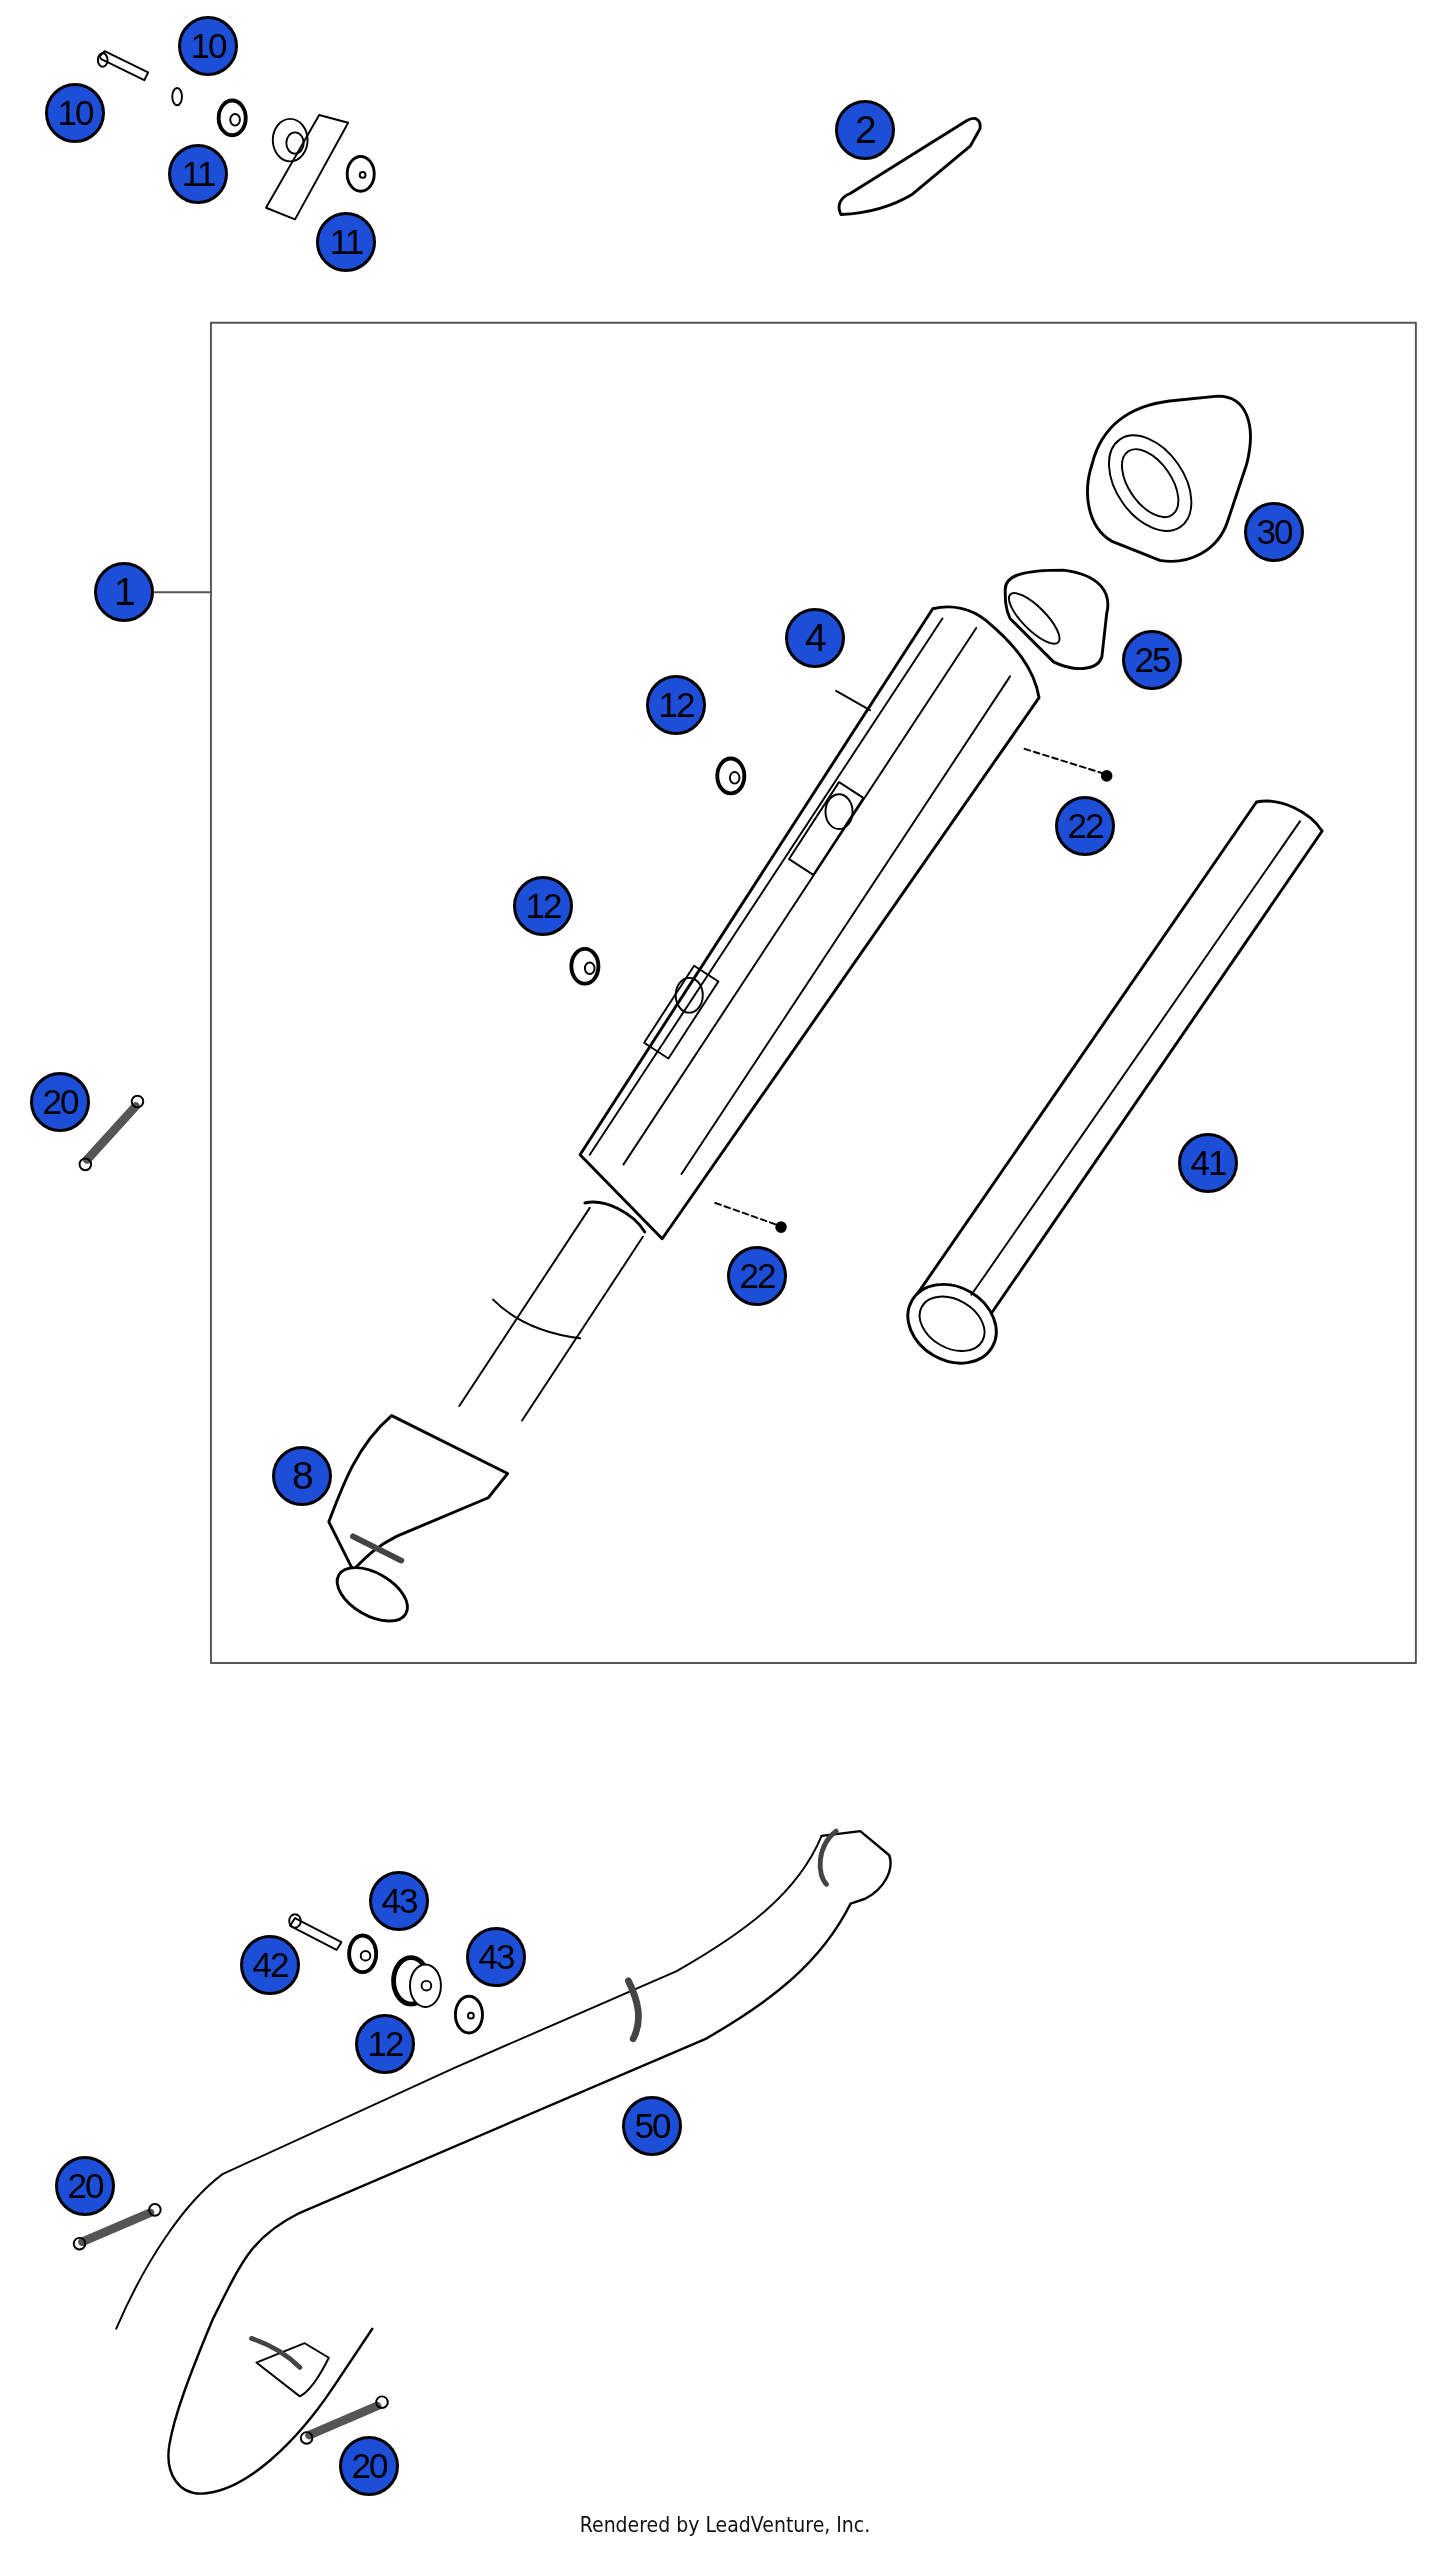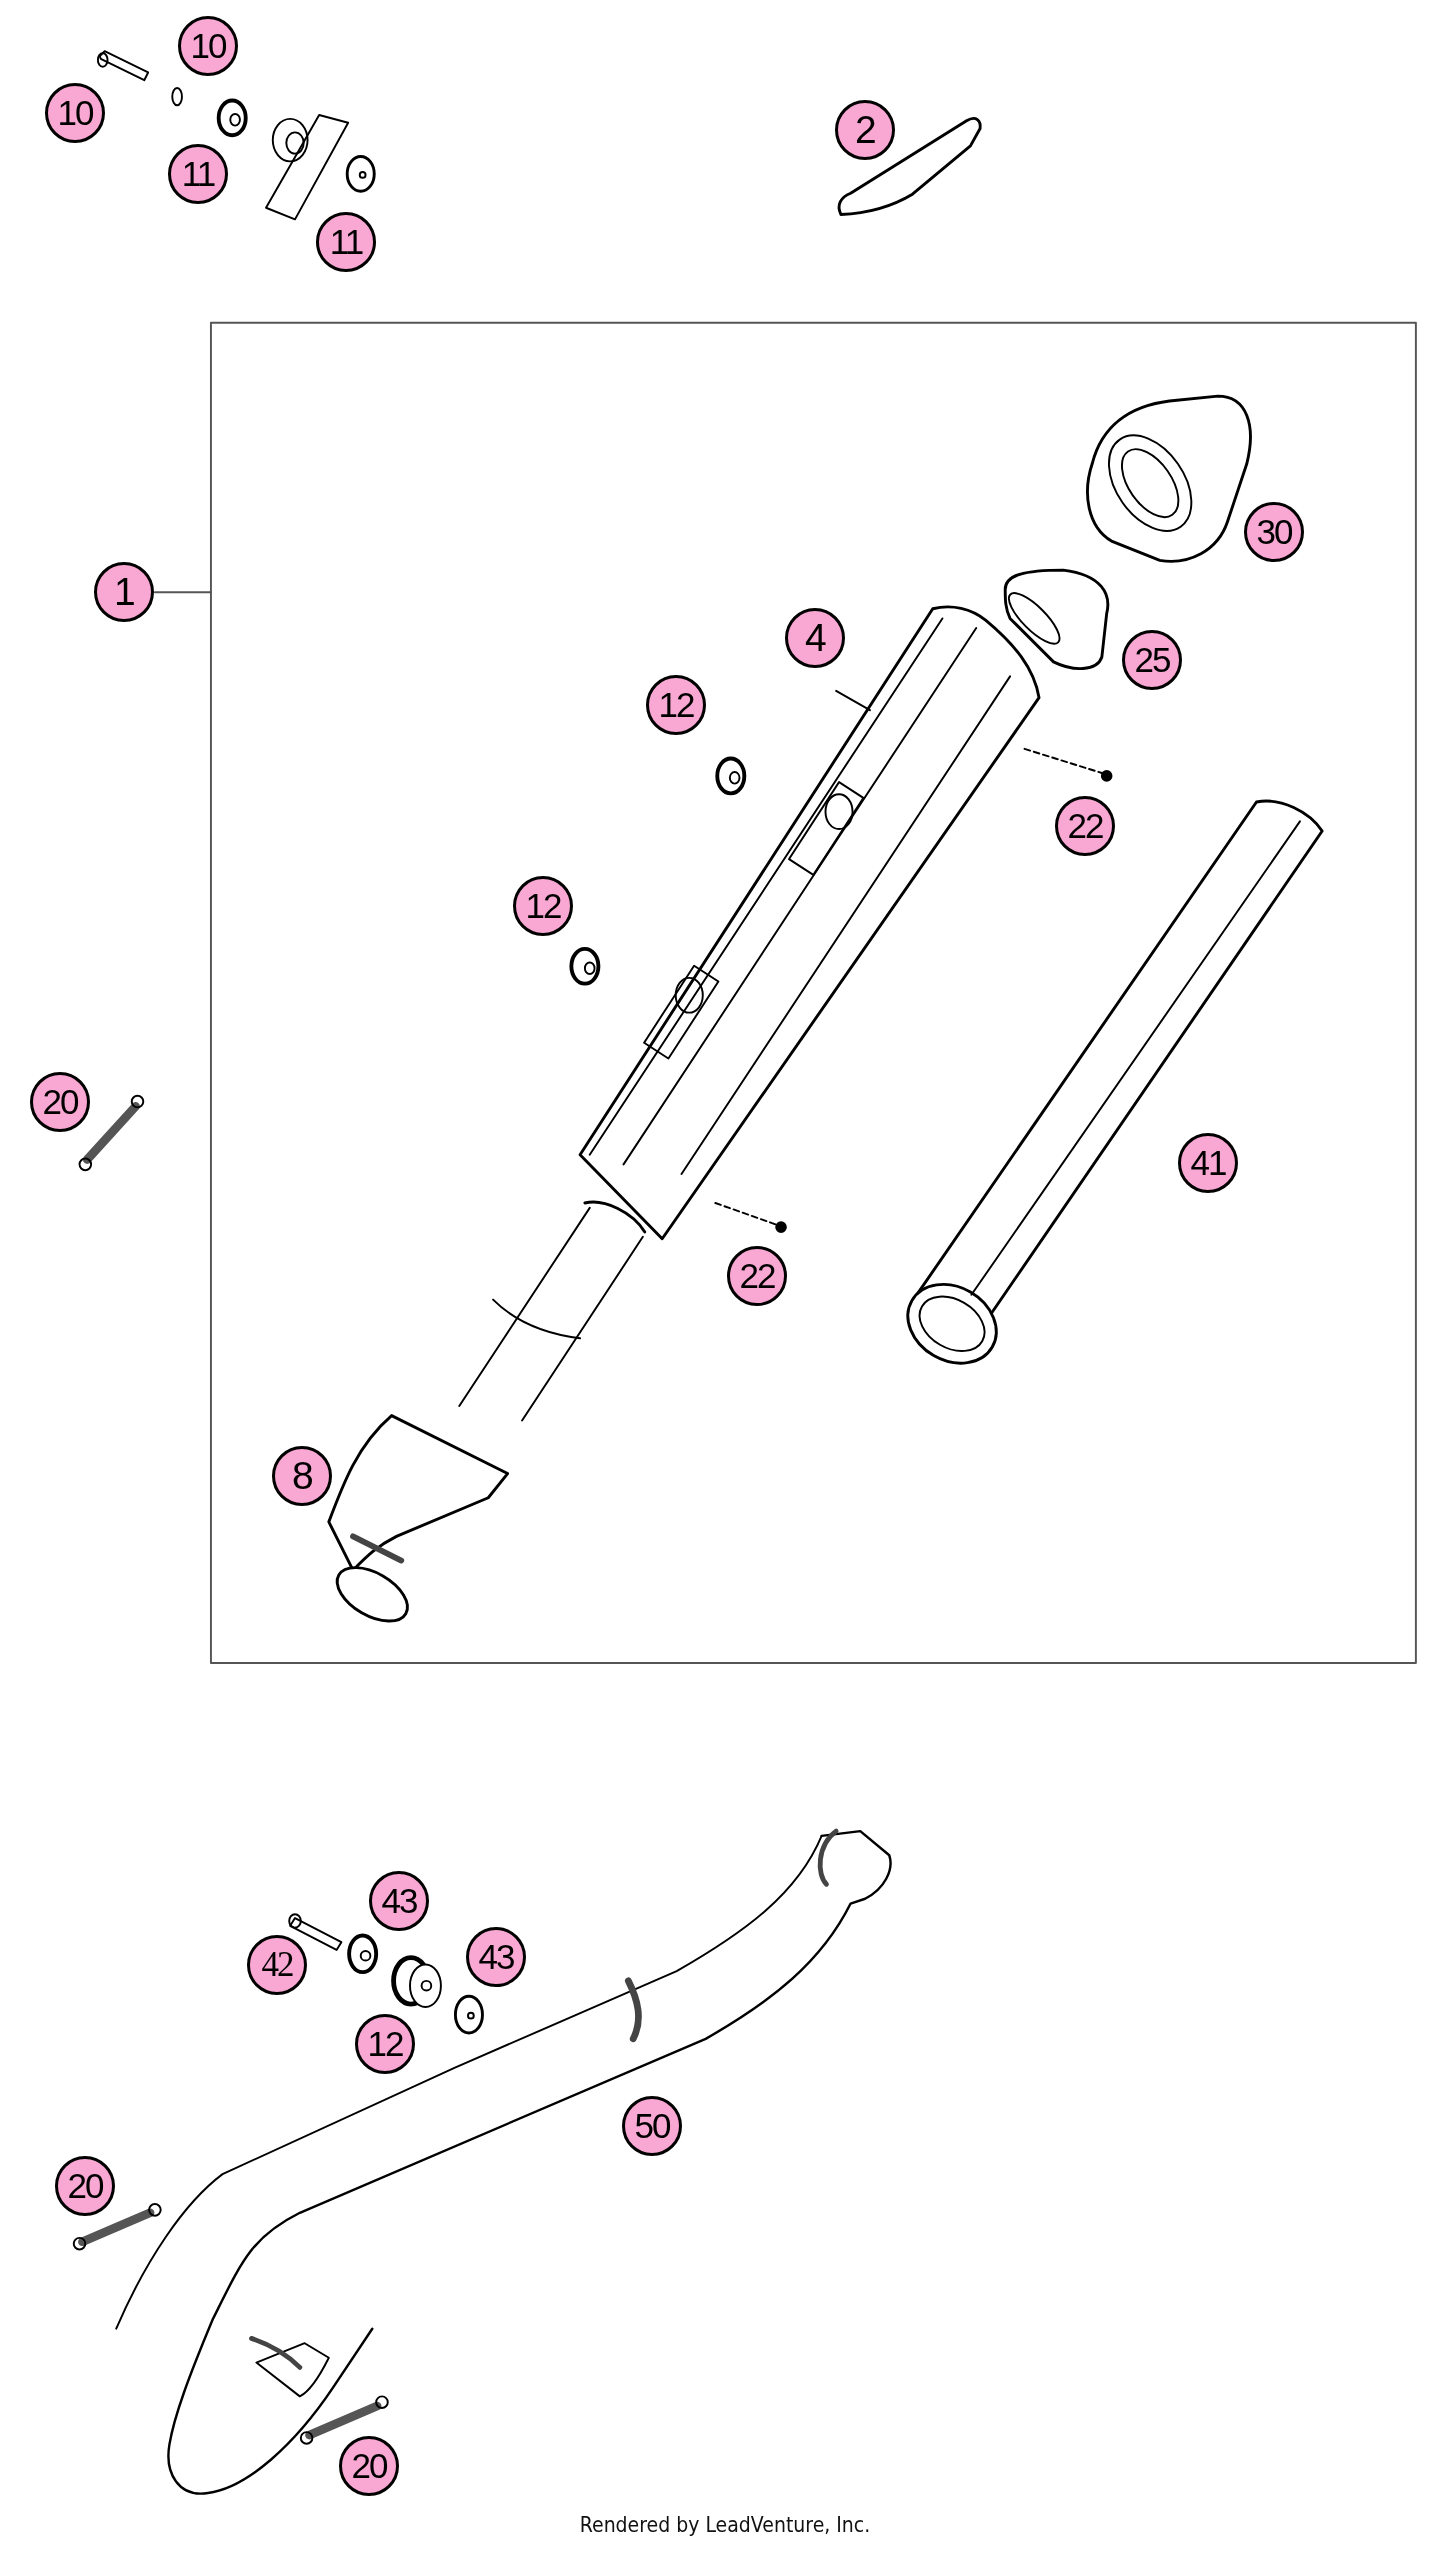--- a/index.html
+++ b/index.html
@@ -1,18 +1,18 @@
 <!DOCTYPE html>
 <html><head>
 <meta charset="utf-8">
 <style>
   html,body{margin:0;padding:0;background:#ffffff;}
   body{width:1450px;height:2550px;position:relative;overflow:hidden;font-family:"Liberation Sans",sans-serif;}
   #diagram{position:absolute;left:0;top:0;width:1450px;height:2550px;}
-  .callout{position:absolute;width:60px;height:60px;margin-left:-30px;margin-top:-30px;border:3.9px solid #000;border-radius:50%;box-sizing:border-box;background:#f9a8d4;display:flex;align-items:center;justify-content:center;font-family:"Liberation Sans",sans-serif;font-size:35px;letter-spacing:-1.9px;color:#000;cursor:pointer;}
+  .callout{position:absolute;width:60px;height:60px;margin-left:-30px;margin-top:-30px;border:3.9px solid #000;border-radius:50%;box-sizing:border-box;background:#1d4ed8;display:flex;align-items:center;justify-content:center;font-family:"Liberation Sans",sans-serif;font-size:35px;letter-spacing:-1.9px;color:#000;cursor:pointer;}
   .callout.one{font-size:39px;}
   .footer{position:absolute;left:0;width:1450px;top:2513px;text-align:center;font-family:"DejaVu Sans",sans-serif;font-size:21px;color:#111;transform:scaleX(0.9);}
   .watermark{position:absolute;left:464px;top:1358px;font-family:"DejaVu Sans",sans-serif;font-size:48px;letter-spacing:13.5px;color:#e6e6e6;font-weight:bold;pointer-events:none;}
   .part{cursor:pointer;}
 </style>
 </head>
 <body>
 
 <div id="diagram">
   <svg width="1450" height="2550" viewBox="0 0 1500 2639" style="position:absolute;left:0;top:0">
@@ -161,21 +161,21 @@
       <div class="callout" style="left: 1152px; top: 660px;">25</div>
       <div class="callout one" style="left: 815px; top: 638px;">4</div>
       <div class="callout" style="left: 676px; top: 705px;">12</div>
       <div class="callout" style="left: 543px; top: 906px;">12</div>
       <div class="callout" style="left: 1085px; top: 826px;">22</div>
       <div class="callout" style="left: 757px; top: 1276px;">22</div>
       <div class="callout" style="left: 1208px; top: 1163px;">41</div>
       <div class="callout" style="left: 60px; top: 1102px;">20</div>
       <div class="callout one" style="left: 302px; top: 1476px;">8</div>
       <div class="callout" style="left: 399px; top: 1901px;">43</div>
-      <div class="callout" style="left: 277px; top: 1965px; font-family: Liberation Serif, serif;">42</div>
+      <div class="callout" style="left: 270px; top: 1965px;">42</div>
       <div class="callout" style="left: 496px; top: 1957px;">43</div>
       <div class="callout" style="left: 385px; top: 2044px;">12</div>
       <div class="callout" style="left: 652px; top: 2126px;">50</div>
       <div class="callout" style="left: 85px; top: 2186px;">20</div>
       <div class="callout" style="left: 369px; top: 2466px;">20</div>
     </div>
 
   <div class="footer">Rendered by LeadVenture, Inc.</div>
 </div>
 

